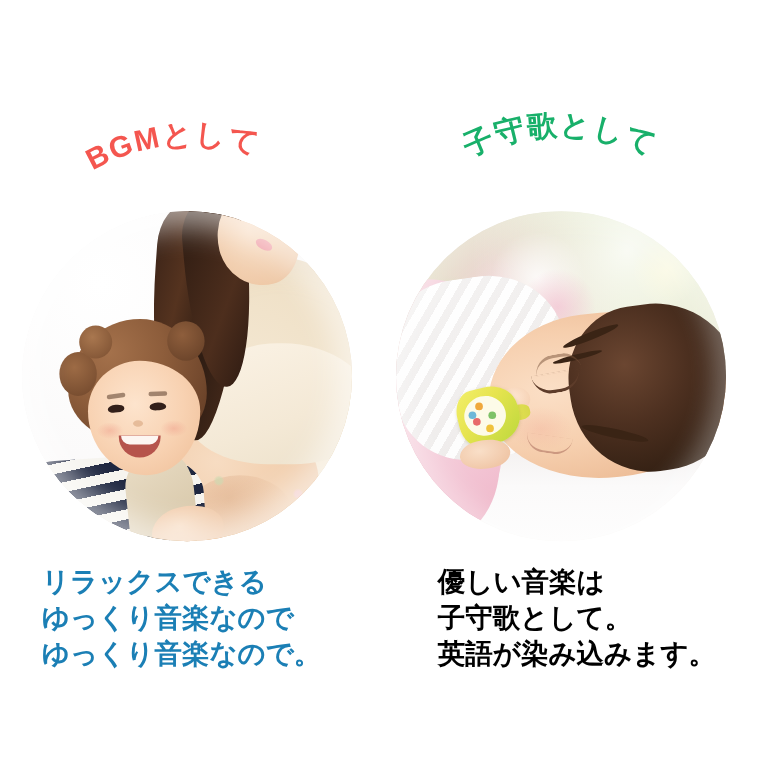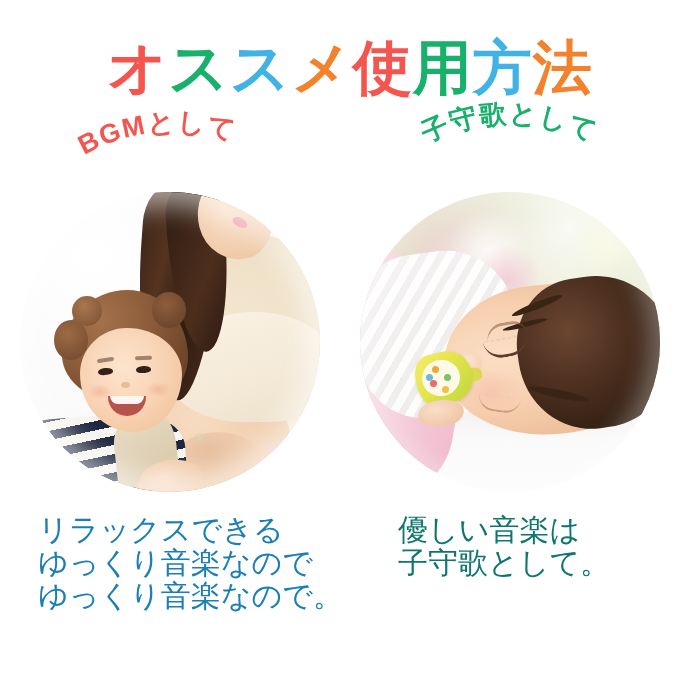--- a/index.html
+++ b/index.html
@@ -277,33 +277,30 @@
   .R-fingers{
     position:absolute;left:58px;top:208px;width:46px;height:26px;
     border-radius:46% 50% 40% 50% / 50% 50% 50% 50%;
     background:radial-gradient(ellipse at 40% 36%, #f9dfc8, #f0c6a6 76%);
     transform:rotate(-8deg);
   }
   .R-vig{position:absolute;inset:0;border-radius:50%;
     box-shadow:inset 0 0 22px 10px rgba(255,255,255,.32);}
 
   
-  .body-col{position:absolute;font-size:30px;line-height:33px;font-weight:400;}
+  .body-col{position:absolute;font-size:25px;line-height:33px;font-weight:700;}
   .body-col div{white-space:nowrap;}
   .body-left{left:38px;top:513px;}
   .body-right{left:398px;top:513px;}
 </style>
 </head>
 <body>
 
 <div id="page">
 
-  <div class="title">
-    <span style="color: rgb(244, 86, 79);">オ</span><span style="color: rgb(24, 176, 106);">ス</span><span style="color: rgb(64, 178, 229);">ス</span><span style="color: rgb(242, 130, 44);">メ</span><span style="color: rgb(244, 86, 79);">使</span><span style="color: rgb(24, 176, 106);">用</span><span style="color: rgb(64, 178, 229);">方</span><span style="color: rgb(242, 130, 44);">法</span>
-  </div>
 
   <div class="arc arc-left">
     <svg viewBox="0 0 300 70" aria-hidden="true">
       <defs>
           <path id="arcL" d="M 20,66 A 150,118 0 0 1 280,52"></path>
         </defs>
       <text fill="#F4564F" text-anchor="middle">
         <textPath href="#arcL" startOffset="47%">BGMとして</textPath>
       </text>
     </svg>
@@ -388,18 +385,19 @@
       <div class="R-vig"></div>
     </div>
   </div>
 
   <div class="body-col body-left" style="color: rgb(27, 127, 181);">
     <div>リラックスできる</div>
     <div>ゆっくり音楽なので</div>
     <div>ゆっくり音楽なので。</div>
   </div>
 
-  <div class="body-col body-right" style="color: #0f766e;">
+  <div class="body-col body-right" style="color: #000000;">
     <div>優しい音楽は</div>
     <div>子守歌として。</div>
+    <div>英語が染み込みます。</div>
   </div>
 
 </div>
 
 </body></html>

